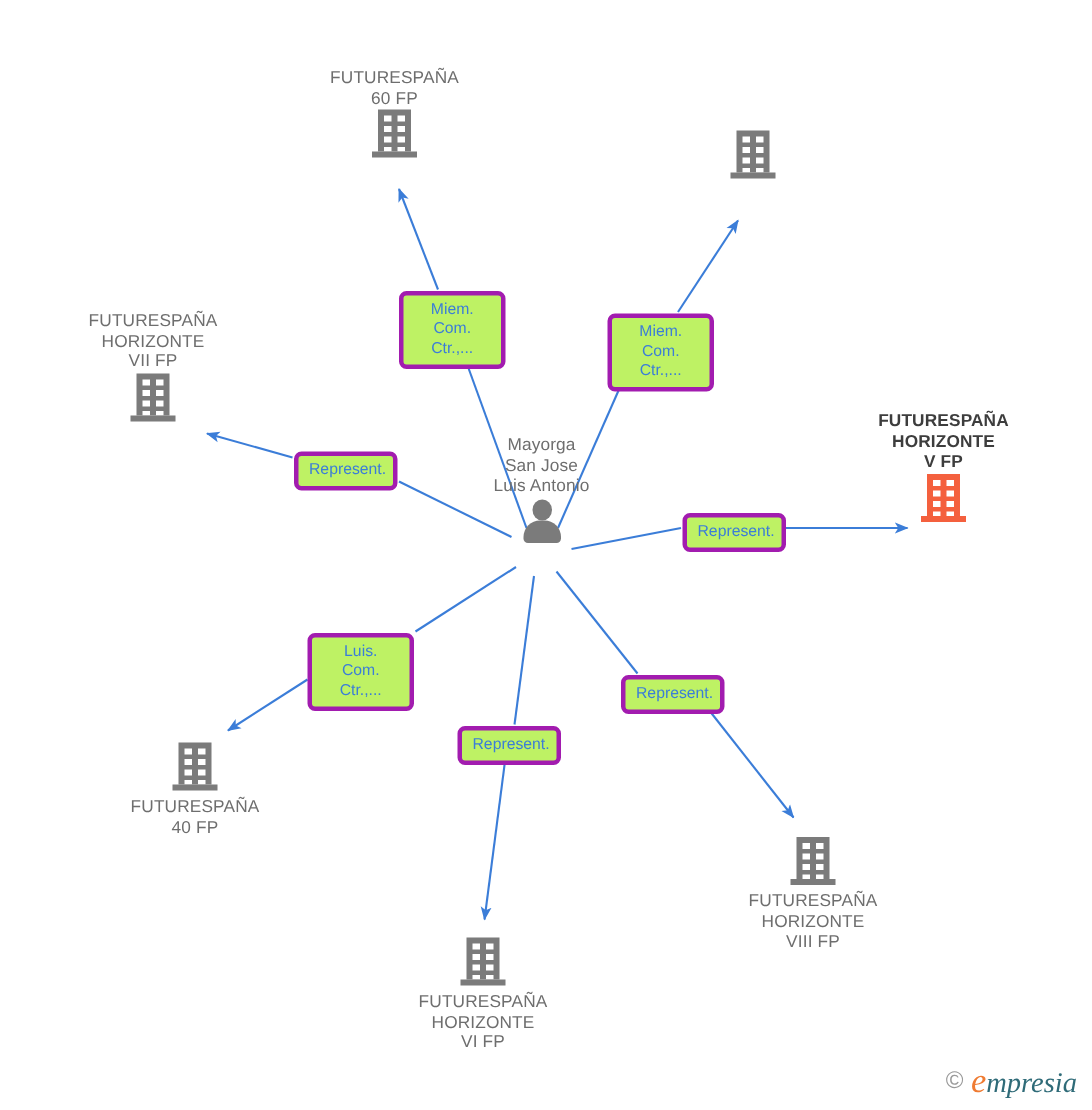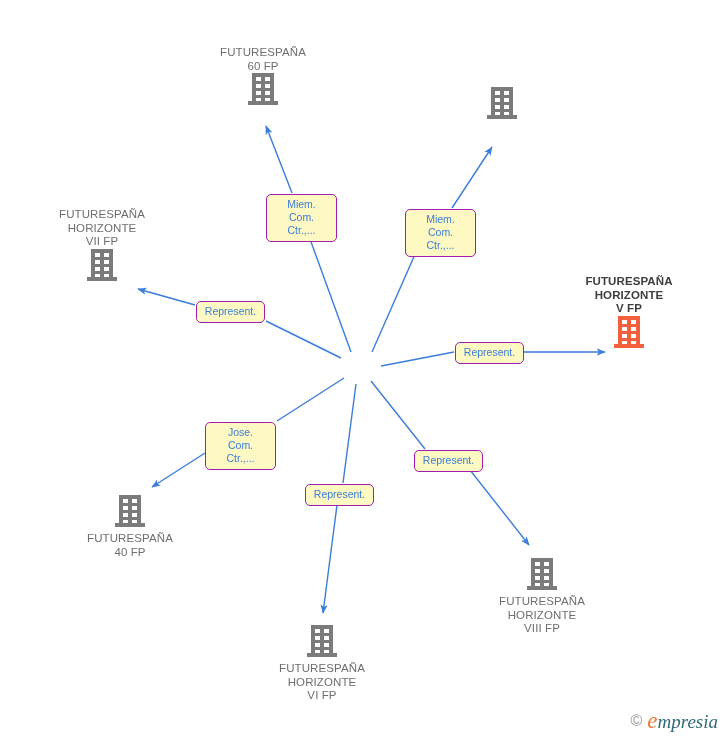--- a/index.html
+++ b/index.html
@@ -111,22 +111,22 @@
     width: 25px;
     height: 15px;
     border-radius: 11px 11px 3px 3px;
     background: #7b7b7b;
   }
 
   
   .edge-label {
     position: absolute;
     z-index: 4;
-    background: #fef9c3;
-    border: 1px solid #a21caf;
+    background: #bef264;
+    border: 3px solid #a21caf;
     border-radius: 5px;
     color: #3b7dd8;
     font-size: 10.5px;
     line-height: 13px;
     text-align: center;
     padding: 3px 7px 4px 7px;
     white-space: pre-line;
     box-sizing: border-box;
   }
 
@@ -208,21 +208,21 @@
   <div class="edge-label" style="left:266px; top:194px; width:71px;">Miem.
 Com. Ctr.,...</div>
 
   <div class="edge-label" style="left:405px; top:209px; width:71px;">Miem.
 Com. Ctr.,...</div>
 
   <div class="edge-label" style="left:196px; top:301px; width:69px;">Represent.</div>
 
   <div class="edge-label" style="left:455px; top:342px; width:69px;">Represent.</div>
 
-  <div class="edge-label" style="left:205px; top:422px; width:71px;">Jose.
+  <div class="edge-label" style="left:205px; top:422px; width:71px;">Luis.
 Com. Ctr.,...</div>
 
   <div class="edge-label" style="left:414px; top:450px; width:69px;">Represent.</div>
 
   <div class="edge-label" style="left:305px; top:484px; width:69px;">Represent.</div>
 
   <div class="node" style="left:263px; top:46px;">
     <div class="node-label">FUTURESPAÑA
 60 FP</div>
     <div class="node-icon">
@@ -291,20 +291,31 @@
         <div class="win" style="left:17px; top:11px;"></div>
         <div class="win" style="left:8px;  top:18px;"></div>
         <div class="win" style="left:17px; top:18px;"></div>
         <div class="door" style="left:8px; top:25px; height:3px;"></div>
         <div class="win" style="left:17px; top:25px; height:3px;"></div>
         <div class="base"></div>
       </div>
     </div>
   </div>
 
+  <div class="node" style="left:361px; top:291px;">
+    <div class="node-label">Mayorga
+San Jose
+Luis Antonio</div>
+    <div class="node-icon">
+      <div class="person">
+        <div class="head"></div>
+        <div class="torso"></div>
+      </div>
+    </div>
+  </div>
 
   <div class="node" style="left:130px; top:495px;">
     <div class="node-icon">
       <div class="bld">
         <div class="body"></div>
         <div class="win" style="left:8px;  top:4px;"></div>
         <div class="win" style="left:17px; top:4px;"></div>
         <div class="win" style="left:8px;  top:11px;"></div>
         <div class="win" style="left:17px; top:11px;"></div>
         <div class="win" style="left:8px;  top:18px;"></div>

